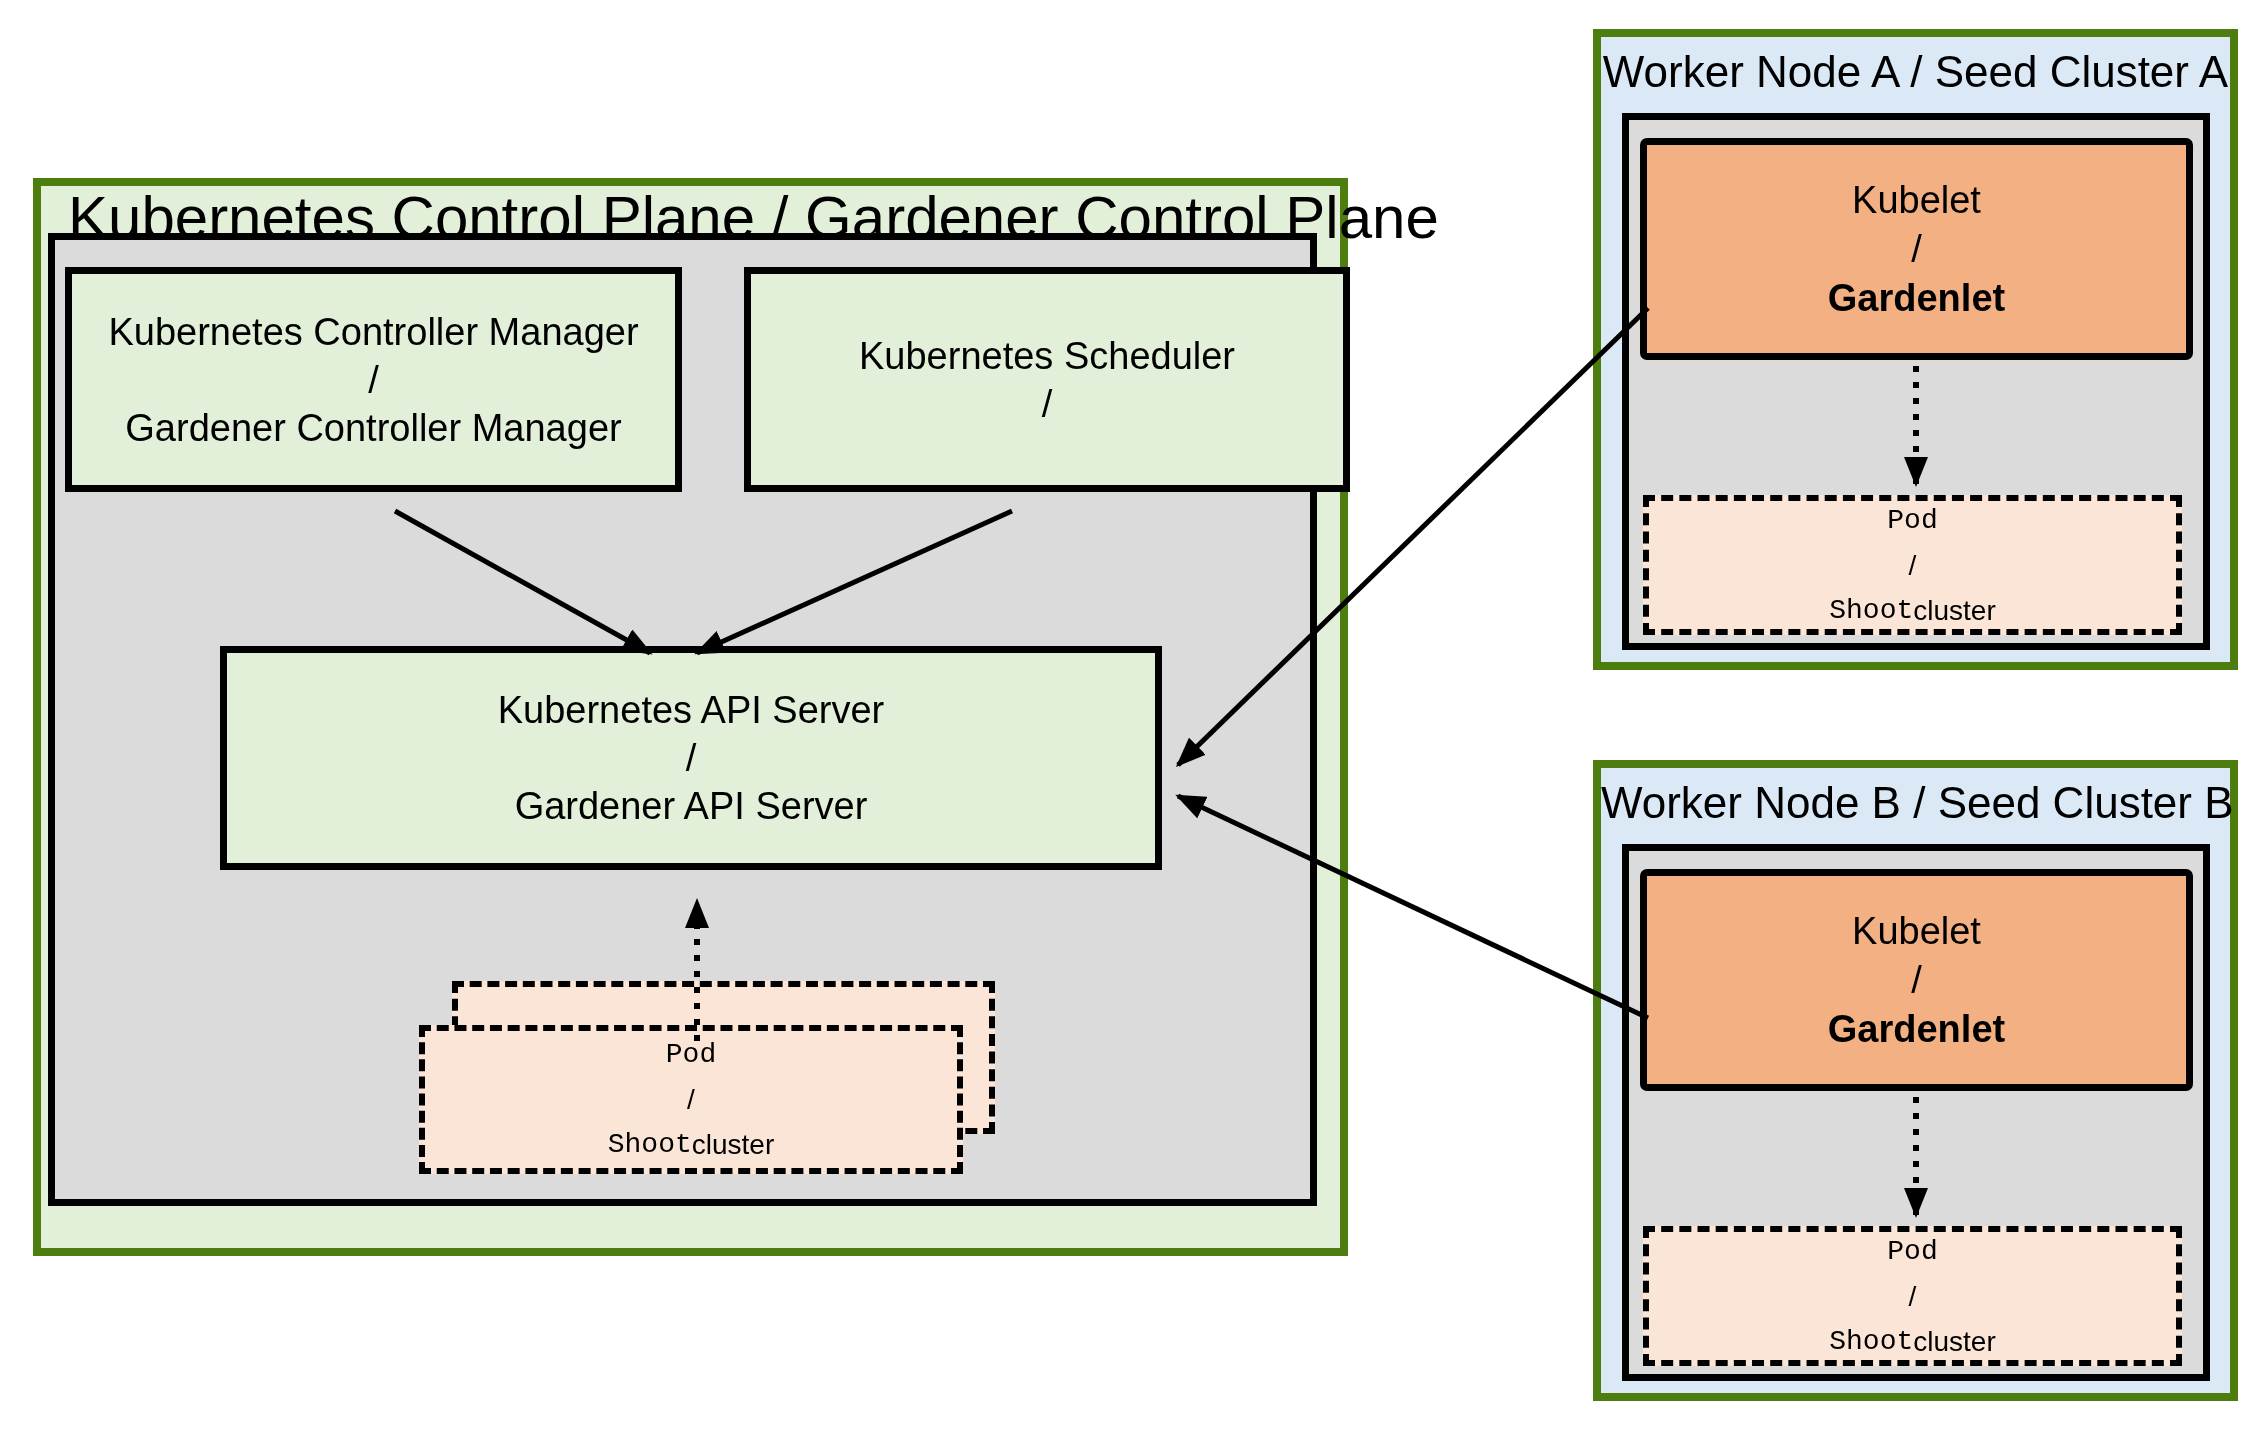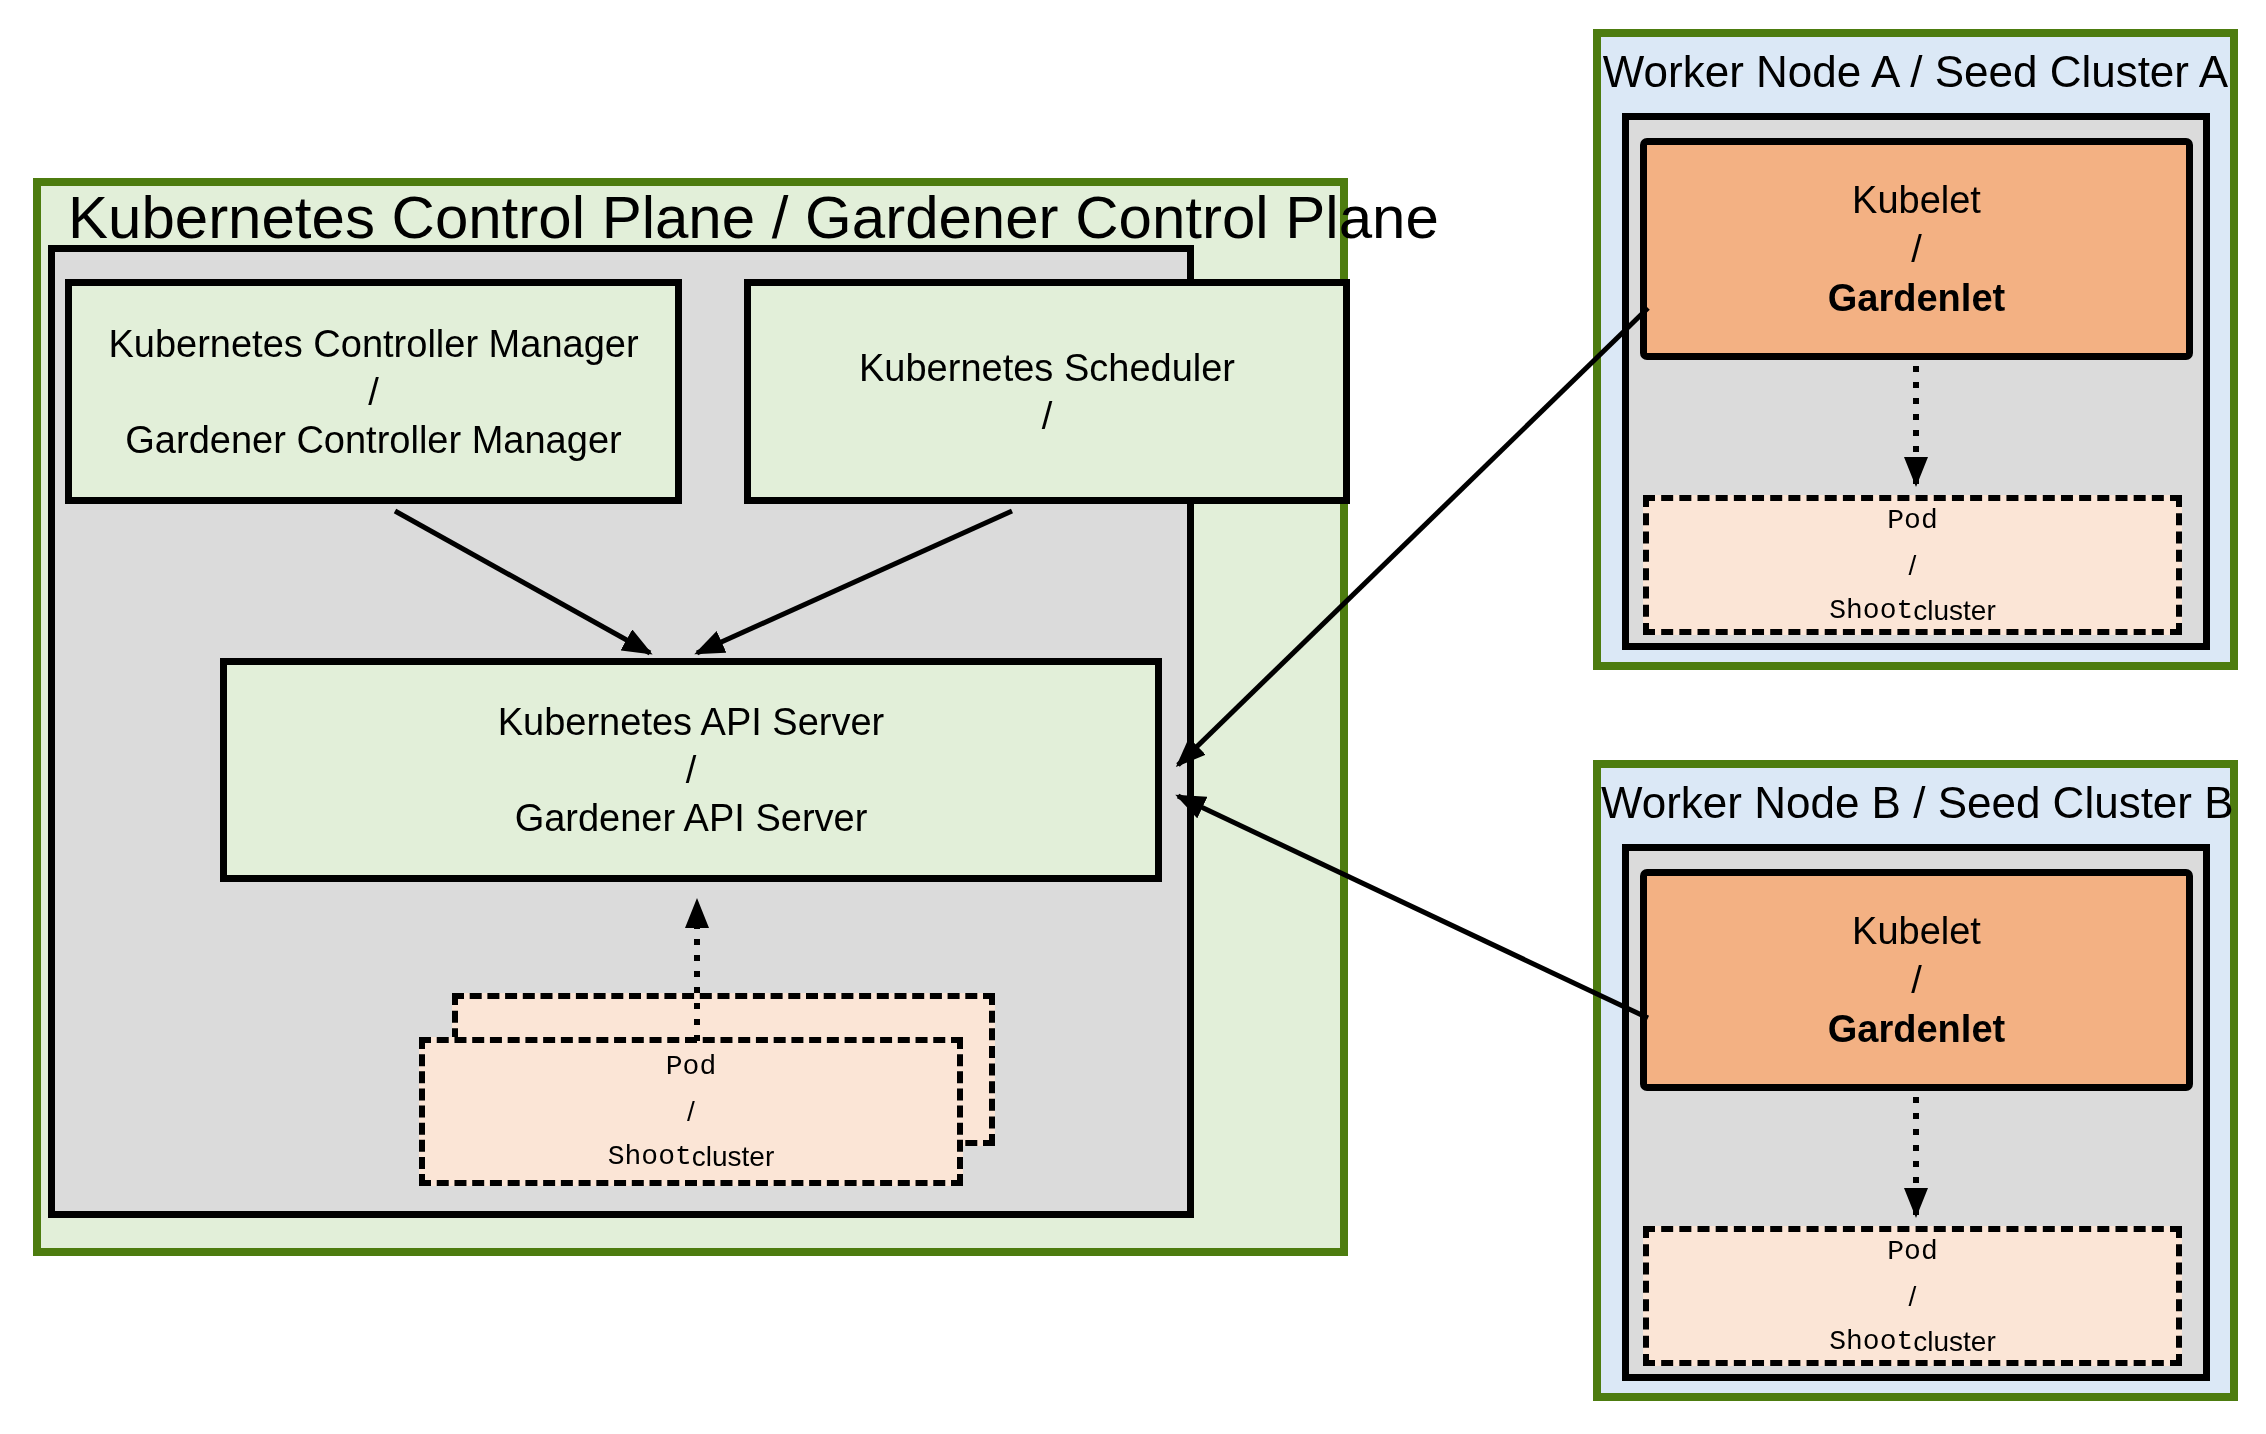--- a/index.html
+++ b/index.html
@@ -9,21 +9,21 @@
     font-family:"Liberation Sans",sans-serif;color:#000;
   }
   .box{position:absolute;}
   .solid-border{border:7px solid #000;}
   .thick-border{border:8px solid #4d7c0f;}
   .dashed-border{border:6px dashed #000;}
 
   
   .cp{left:33px;top:178px;width:1315px;height:1078px;background:var(--green-fill,#e2efd9);}
   .cp-title{position:absolute;left:11px;top:4px;font-size:60px;line-height:56px;white-space:nowrap;margin-left:16px;}
-  .cp-gray{left:7px;top:59px;width:1146px;height:973px;background:var(--gray-fill,#dbdbdb);}
+  .cp-gray{left:7px;top:47px;width:1269px;height:973px;background:var(--gray-fill,#dbdbdb);}
 
   .green-node{background:var(--green-fill,#e2efd9);display:flex;flex-direction:column;justify-content:center;align-items:center;text-align:center;}
   .kcm{left:10px;top:27px;width:617px;height:225px;}
   .sched{left:649px;top:27px;width:606px;height:225px;margin-left:40px;}
   .api{left:165px;top:406px;width:942px;height:224px;}
   .nl{font-size:38px;line-height:48px;}
   .bold{font-weight:bold;}
 
   .pod-box{background:var(--peach-fill,#fbe5d6);}
   .cp-pod-back{left:397px;top:741px;width:543px;height:153px;}

